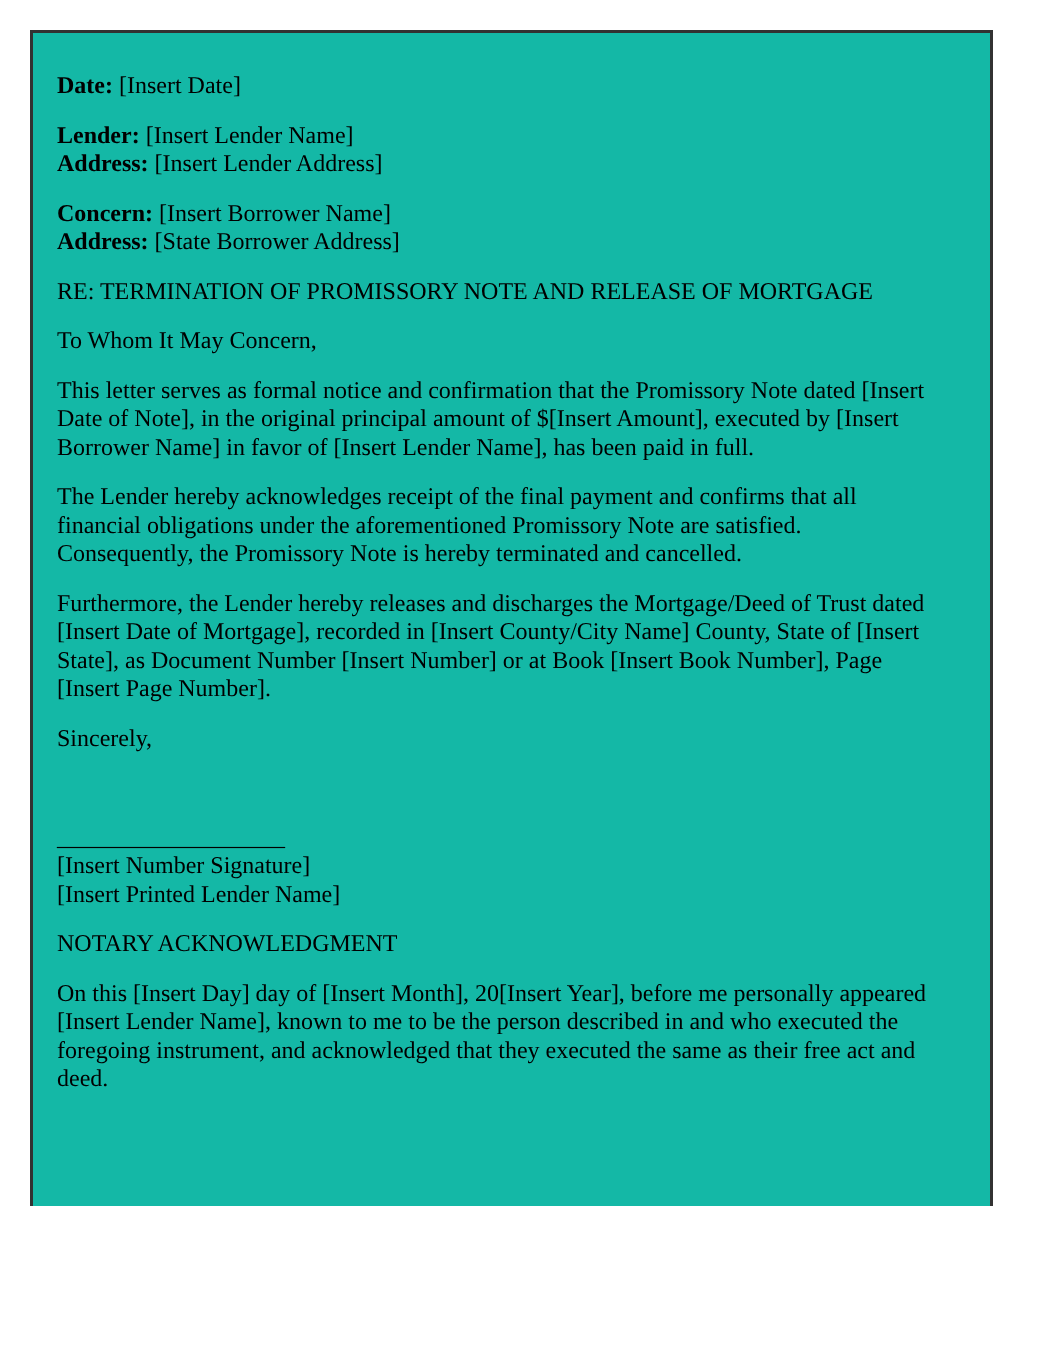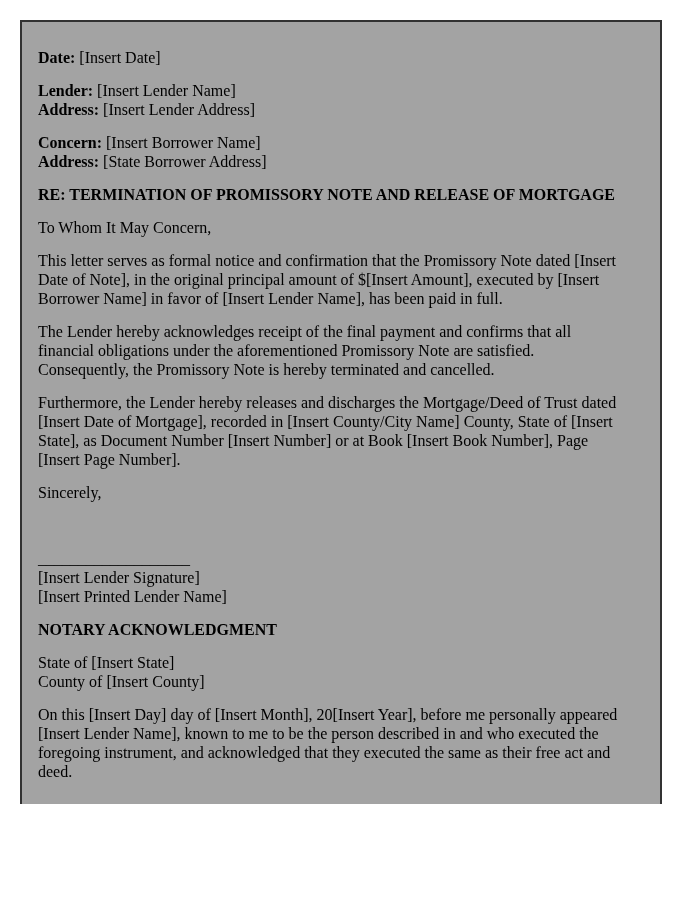--- a/index.html
+++ b/index.html
@@ -17,33 +17,33 @@
   }
   .doc {
     position: absolute;
     left: 20px;
     top: 20px;
     width: 642px;
     height: 784px;
     box-sizing: border-box;
     border: 2px solid #323232;
     border-bottom: none;
-    background: #a3a3a3;
+    background: #14b8a6;
     overflow: hidden;
     padding: 26px 10px 0 16px;
     font-size: 16px;
     line-height: 19px;
   }
   .doc p {
     margin: 0 0 14px 0;
     white-space: pre-line;
   }
   .lbl { font-weight: bold; }
   .heading {
-    font-weight: bold;
+    font-weight: normal;
     white-space: nowrap;
   }
 </style>
 </head>
 <body>
 
 <div class="doc">
 
   <p><strong class="lbl">Date:</strong> <span>[Insert Date]</span></p>
 
@@ -68,27 +68,25 @@
 State], as Document Number [Insert Number] or at Book [Insert Book Number], Page
 [Insert Page Number].</p>
 
 
 
   <p>Sincerely,</p>
 
   <p class="sigblock">
     </p>
     <div>___________________</div>
-    <div>[Insert Lender Signature]</div>
+    <div>[Insert Number Signature]</div>
     <div>[Insert Printed Lender Name]</div>
   <p></p>
 
   <p class="heading">NOTARY ACKNOWLEDGMENT</p>
 
-  <p>State of [Insert State]
-County of [Insert County]</p>
 
   <p>On this [Insert Day] day of [Insert Month], 20[Insert Year], before me personally appeared
 [Insert Lender Name], known to me to be the person described in and who executed the
 foregoing instrument, and acknowledged that they executed the same as their free act and
 deed.</p>
 
 </div>
 
 </body></html>

